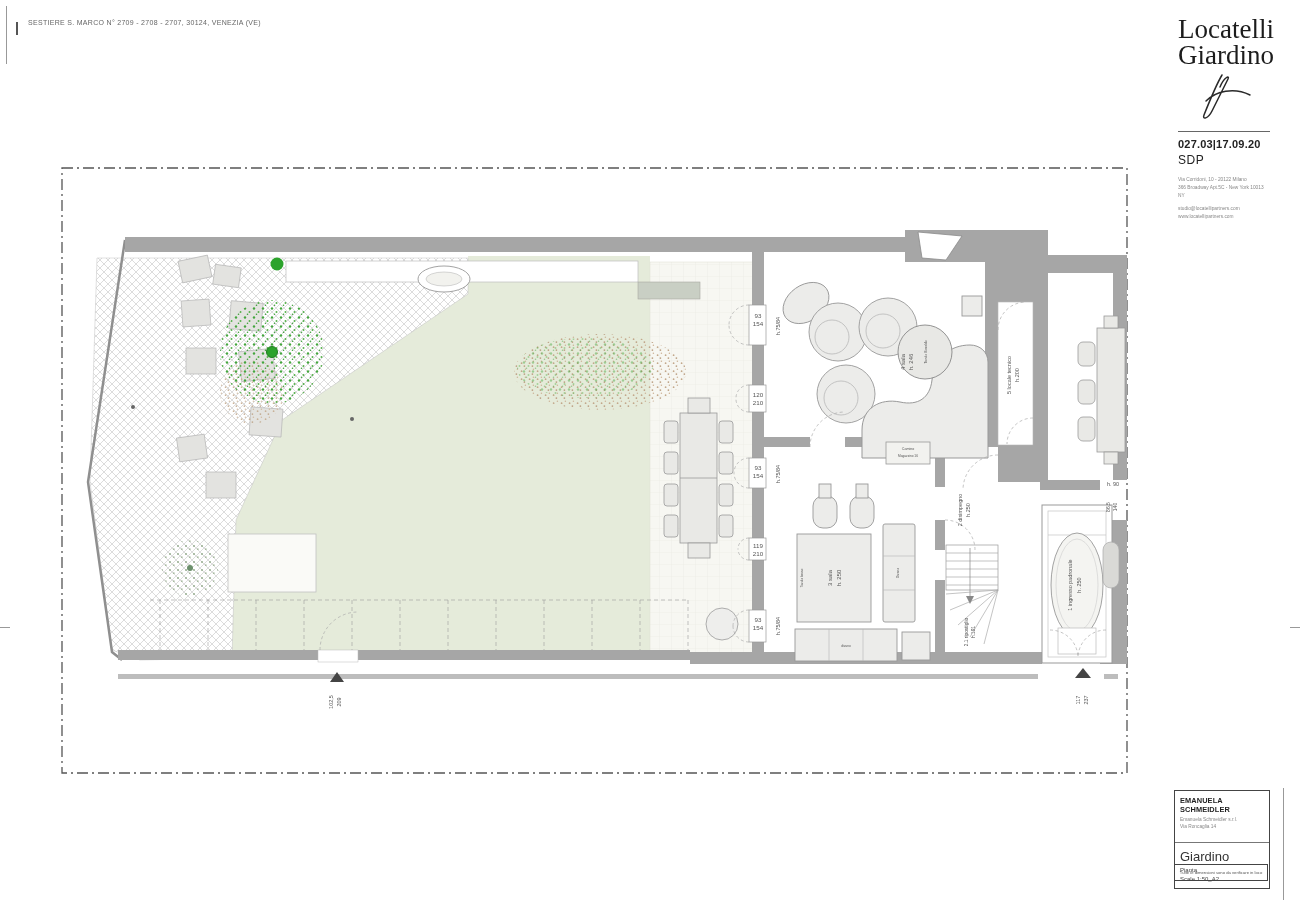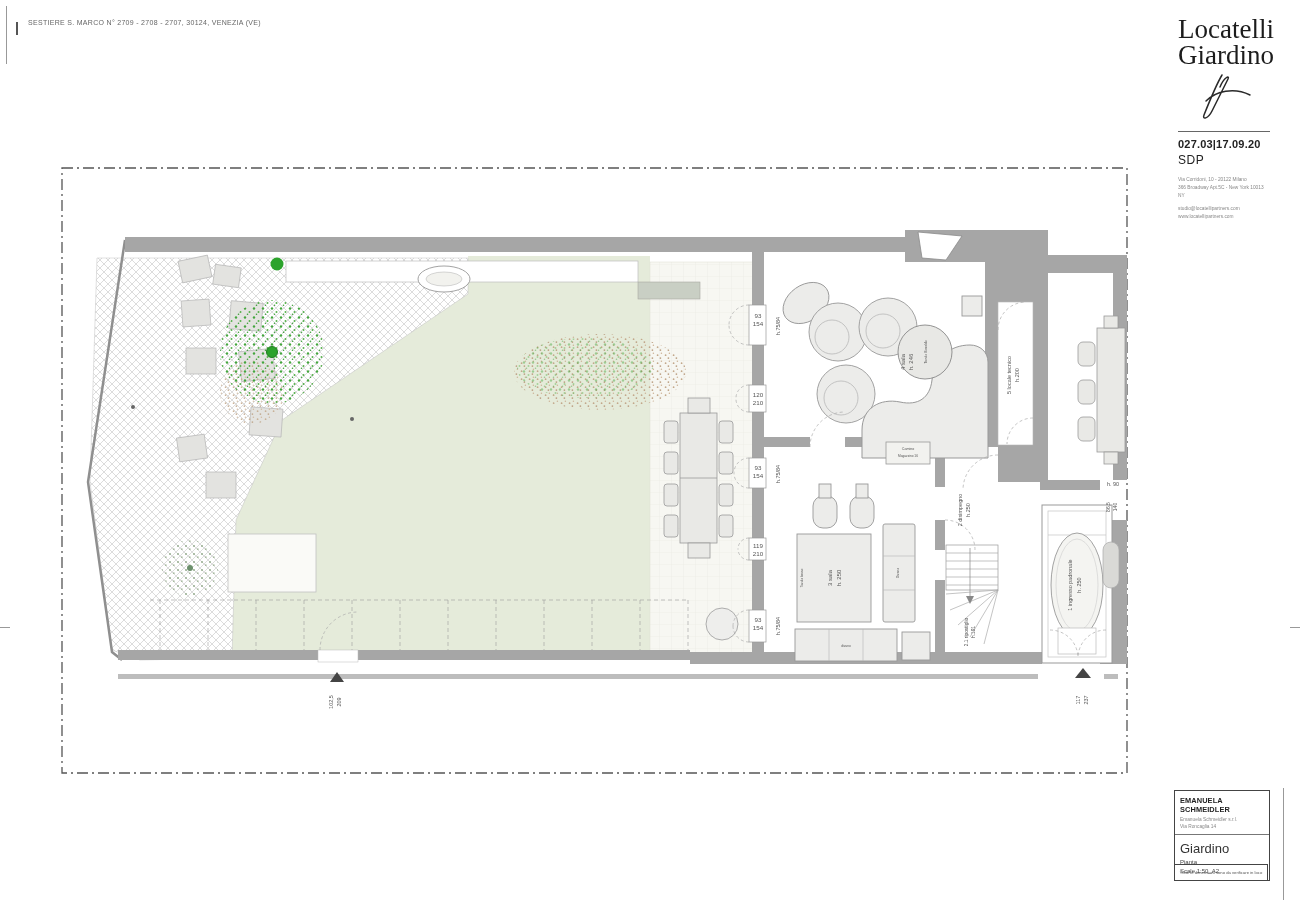--- a/index.html
+++ b/index.html
@@ -15,21 +15,21 @@
   .logo{position:absolute;left:1178px;top:16px;width:92px;}
   .logo-name{font-family:"Liberation Serif",serif;font-size:27px;line-height:.98;color:#1c1c1c;}
   .logo-sig{margin:2px 0 0 14px;}
   .logo-rule{border:none;border-top:1.5px solid #666;margin:4px 0 6px 0;}
   .logo-code{font-size:11px;color:#222;letter-spacing:.2px;font-weight:bold;}
   .logo-sdp{font-size:12px;color:#222;margin-top:3px;letter-spacing:.5px;}
   .logo-addr{font-size:4.8px;color:#888;line-height:1.7;margin-top:9px;}
   .logo-mail{font-size:4.8px;color:#888;line-height:1.6;margin-top:5px;}
   
   .tb{position:absolute;left:1174px;top:790px;width:94px;border:1px solid #444;background:#fff;}
-  .tb-top{padding:5px 5px 4px 5px;border-bottom:1px solid #777;}
+  .tb-top{padding:5px 5px 12px 5px;border-bottom:1px solid #777;}
   .tb-client{font-size:7.4px;font-weight:bold;color:#222;letter-spacing:.1px;}
   .tb-sub{font-size:4.8px;color:#888;line-height:1.5;margin-top:2px;}
   .tb-bot{padding:6px 5px 6px 5px;}
   .tb-proj{font-size:13px;color:#333;}
   .tb-line{font-size:6px;color:#444;margin-top:3px;}
   .tb-note{position:absolute;left:1174px;top:864px;width:94px;border:1px solid #444;
            font-size:4.2px;color:#555;text-align:center;padding:5px 2px;box-sizing:border-box;}
   
   .plan{position:absolute;left:0;top:0;}
   svg text{font-family:"Liberation Sans",sans-serif;fill:#555;}

